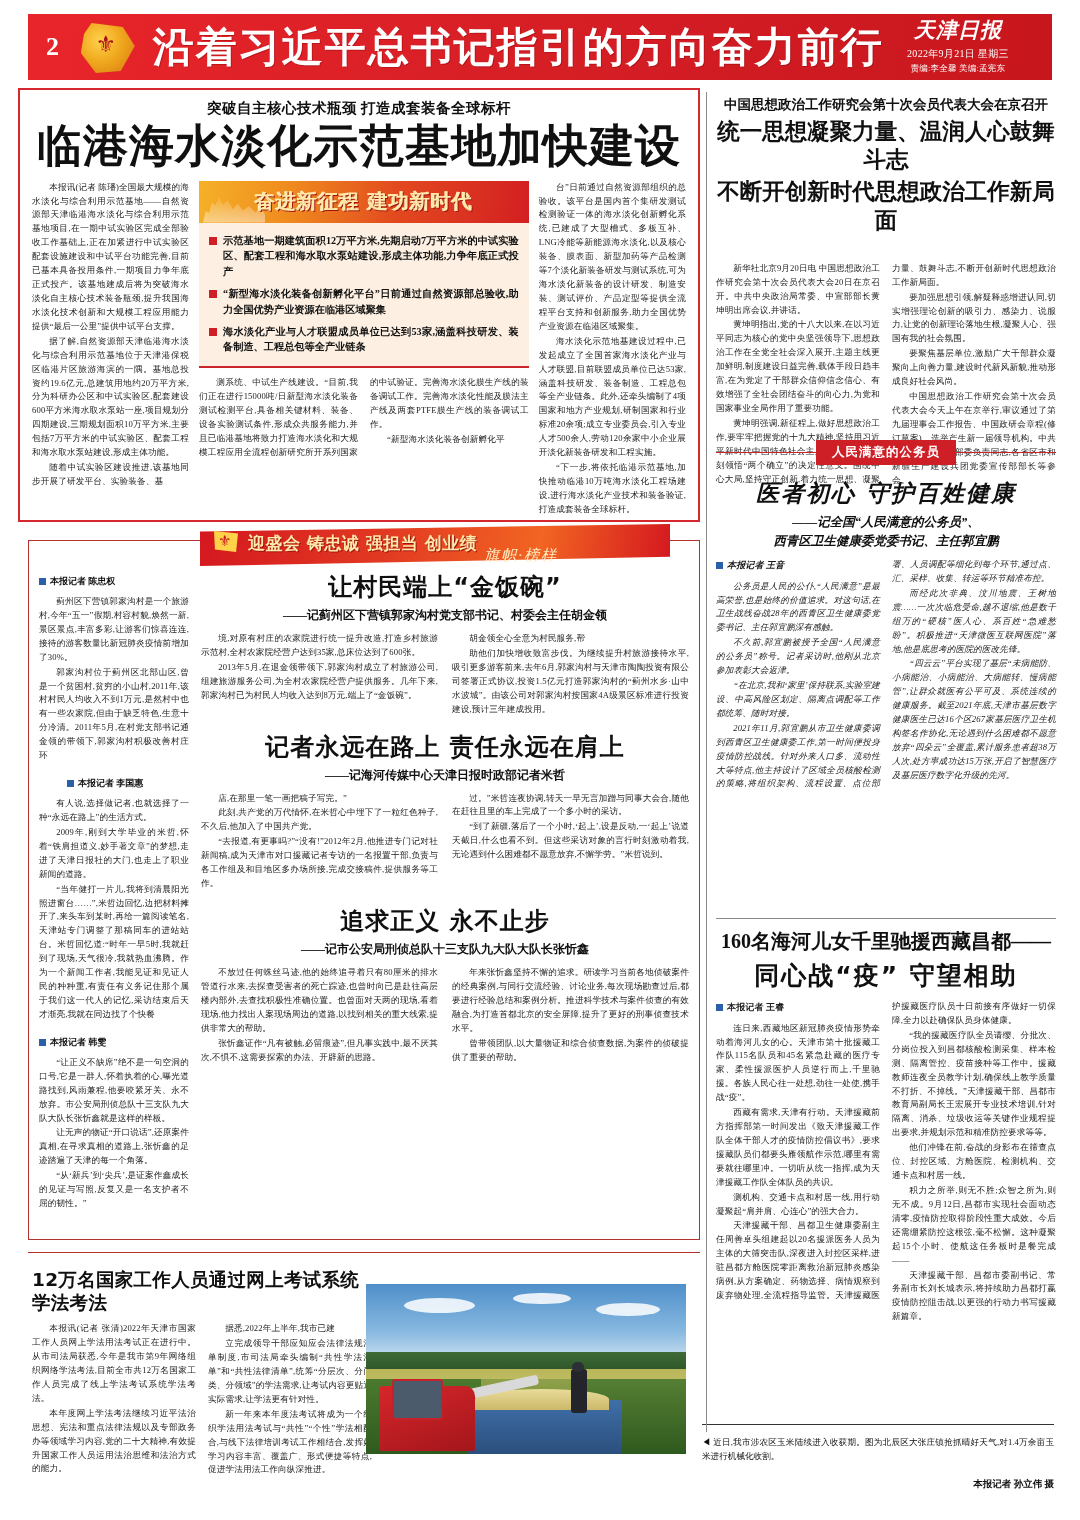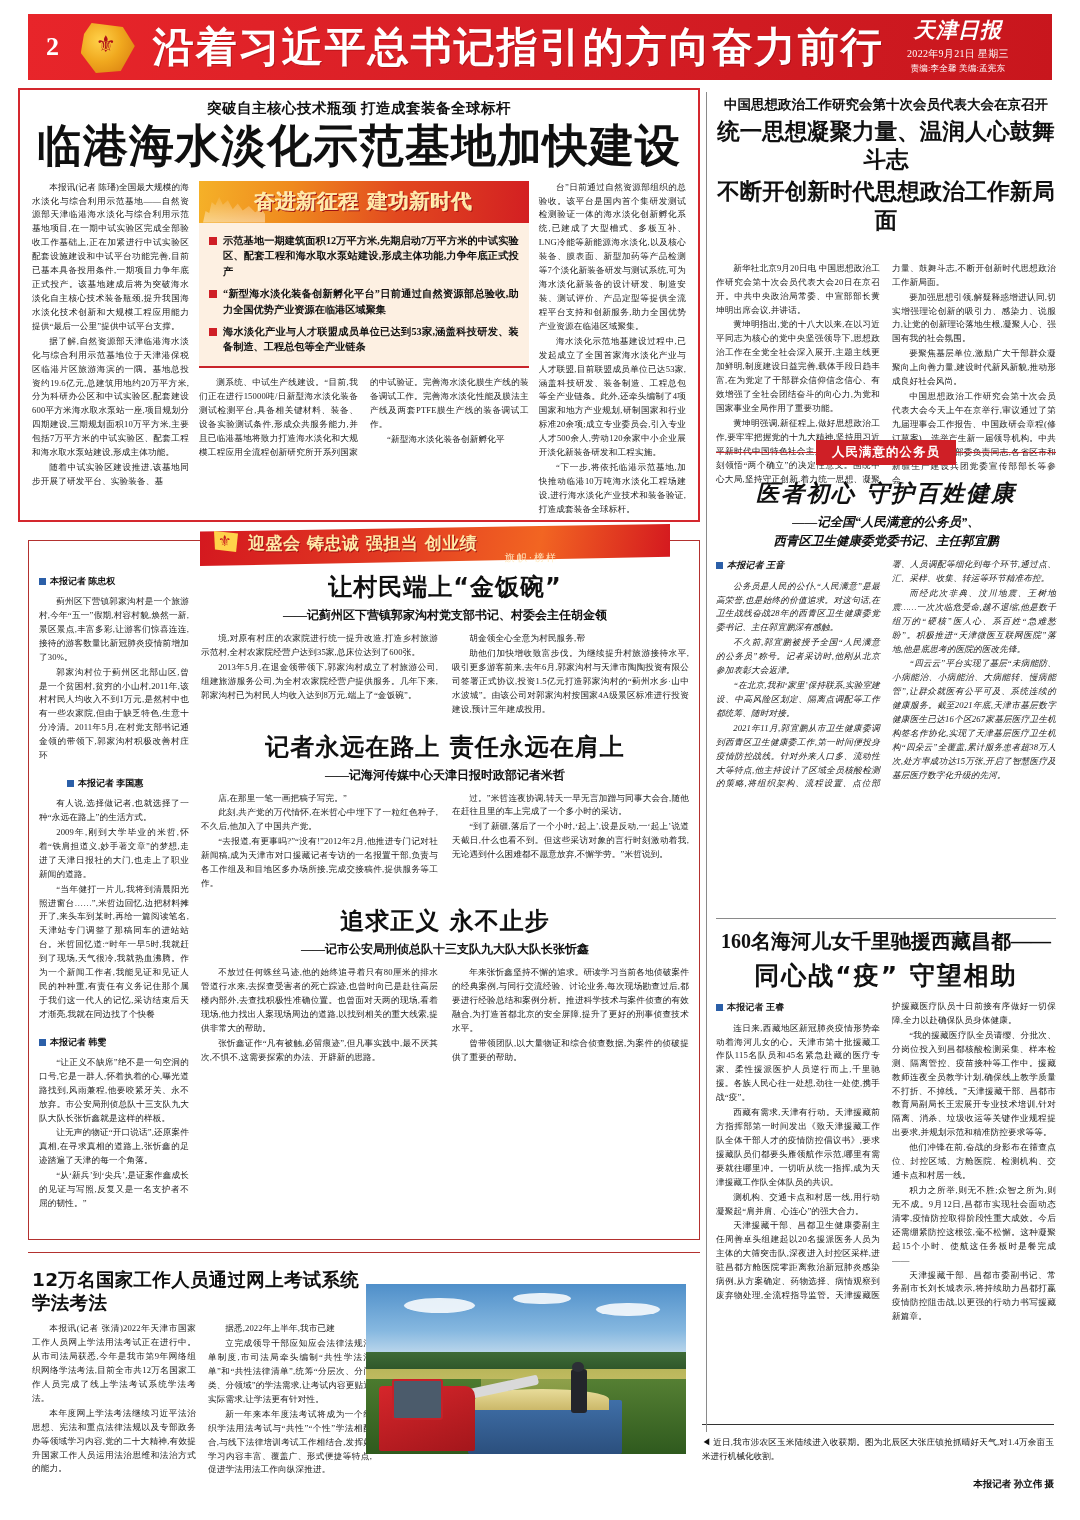--- a/index.html
+++ b/index.html
@@ -196,21 +196,21 @@
     line-height:17px;
   }
   .mid-banner .txt {
     position:absolute; left:48px; top:8px; color:#ffe9a8;
     font-size:17px; font-weight:bold; letter-spacing:.5px;
     font-family:"DejaVu Sans","Liberation Sans",sans-serif;
     text-shadow:1px 1px 0 #9e1313;
   }
   .mid-banner .tag {
     position:absolute; right:112px; bottom:1px; color:#ffe9c0;
-    font-size:10px; letter-spacing:2px;
+    font-size:15px; font-style:italic; letter-spacing:2px;
     font-family:"Liberation Serif",serif;
   }
 
   .mid-inner { display:flex; padding:8px 10px 0 10px; height:100%; }
   .mid-left { width:150px; flex:0 0 150px; padding-top:26px; }
   .mid-right { flex:1; padding-left:12px; }
 
   .mid-sec-title {
     font-size:24px; font-weight:bold; text-align:center; letter-spacing:1px;
     font-family:"DejaVu Sans","Liberation Sans",sans-serif;
@@ -391,21 +391,21 @@
   <div class="r-s2-body body-col">
     <div class="byline">
       <span class="sq"></span>
       <span>本报记者  王音</span>
     </div>
     <p>公务员是人民的公仆,“人民满意”是最高荣誉,也是始终的价值追求。对这句话,在卫生战线奋战28年的西青区卫生健康委党委书记、主任郭宜鹏深有感触。</p>
     <p>不久前,郭宜鹏被授予全国“人民满意的公务员”称号。记者采访时,他刚从北京参加表彰大会返津。</p>
     <p>“在北京,我和‘家里’保持联系,实验室建设、中高风险区划定、隔离点调配等工作都统筹、随时对接。</p>
     <p>2021年11月,郭宜鹏从市卫生健康委调到西青区卫生健康委工作,第一时间便投身疫情防控战线。针对外来人口多、流动性大等特点,他主持设计了区域全员核酸检测的策略,将组织架构、流程设置、点位部署、人员调配等细化到每个环节,通过点、汇、采样、收集、转运等环节精准布控。</p>
     <p>而经此次非典、汶川地震、王树地震……一次次临危受命,越不退缩,他是数千组万的“硬核”医人心、系百姓“急难愁盼”。积极推进“天津微医互联网医院”落地,他是底思考的医院的医改先锋。</p>
-    <p>“四云云”平台实现了基层“未病能防、小病能治、小病能治、大病能转、慢病能管”,让群众就医有公平可及、系统连续的健康服务。截至2021年底,天津市基层数字健康医生已达16个区267家基层医疗卫生机构签名作协化,实现了天津基层医疗卫生机构“四朵云”全覆盖,累计服务患者超38万人次,处方率成功达15万张,开启了智慧医疗及基层医疗数字化升级的先河。</p>
+    <p>“四云云”平台实现了基层“未病能防、小病能治、小病能治、大病能转、慢病能管”,让群众就医有公平可及、系统连续的健康服务。截至2021年底,天津市基层数字健康医生已达16个区267家基层医疗卫生机构签名作协化,无论遇到什么困难都不愿意放弃“四朵云”全覆盖,累计服务患者超38万人次,处方率成功达15万张,开启了智慧医疗及基层医疗数字化升级的先河。</p>
   </div>
 </div>
 
 <div class="r-s3">
   <div class="r-s3-kicker">160名海河儿女千里驰援西藏昌都——</div>
   <div class="r-s3-title">同心战“疫”  守望相助</div>
   <div class="r-s3-body body-col">
     <div class="byline">
       <span class="sq"></span>
       <span>本报记者  王睿</span>

